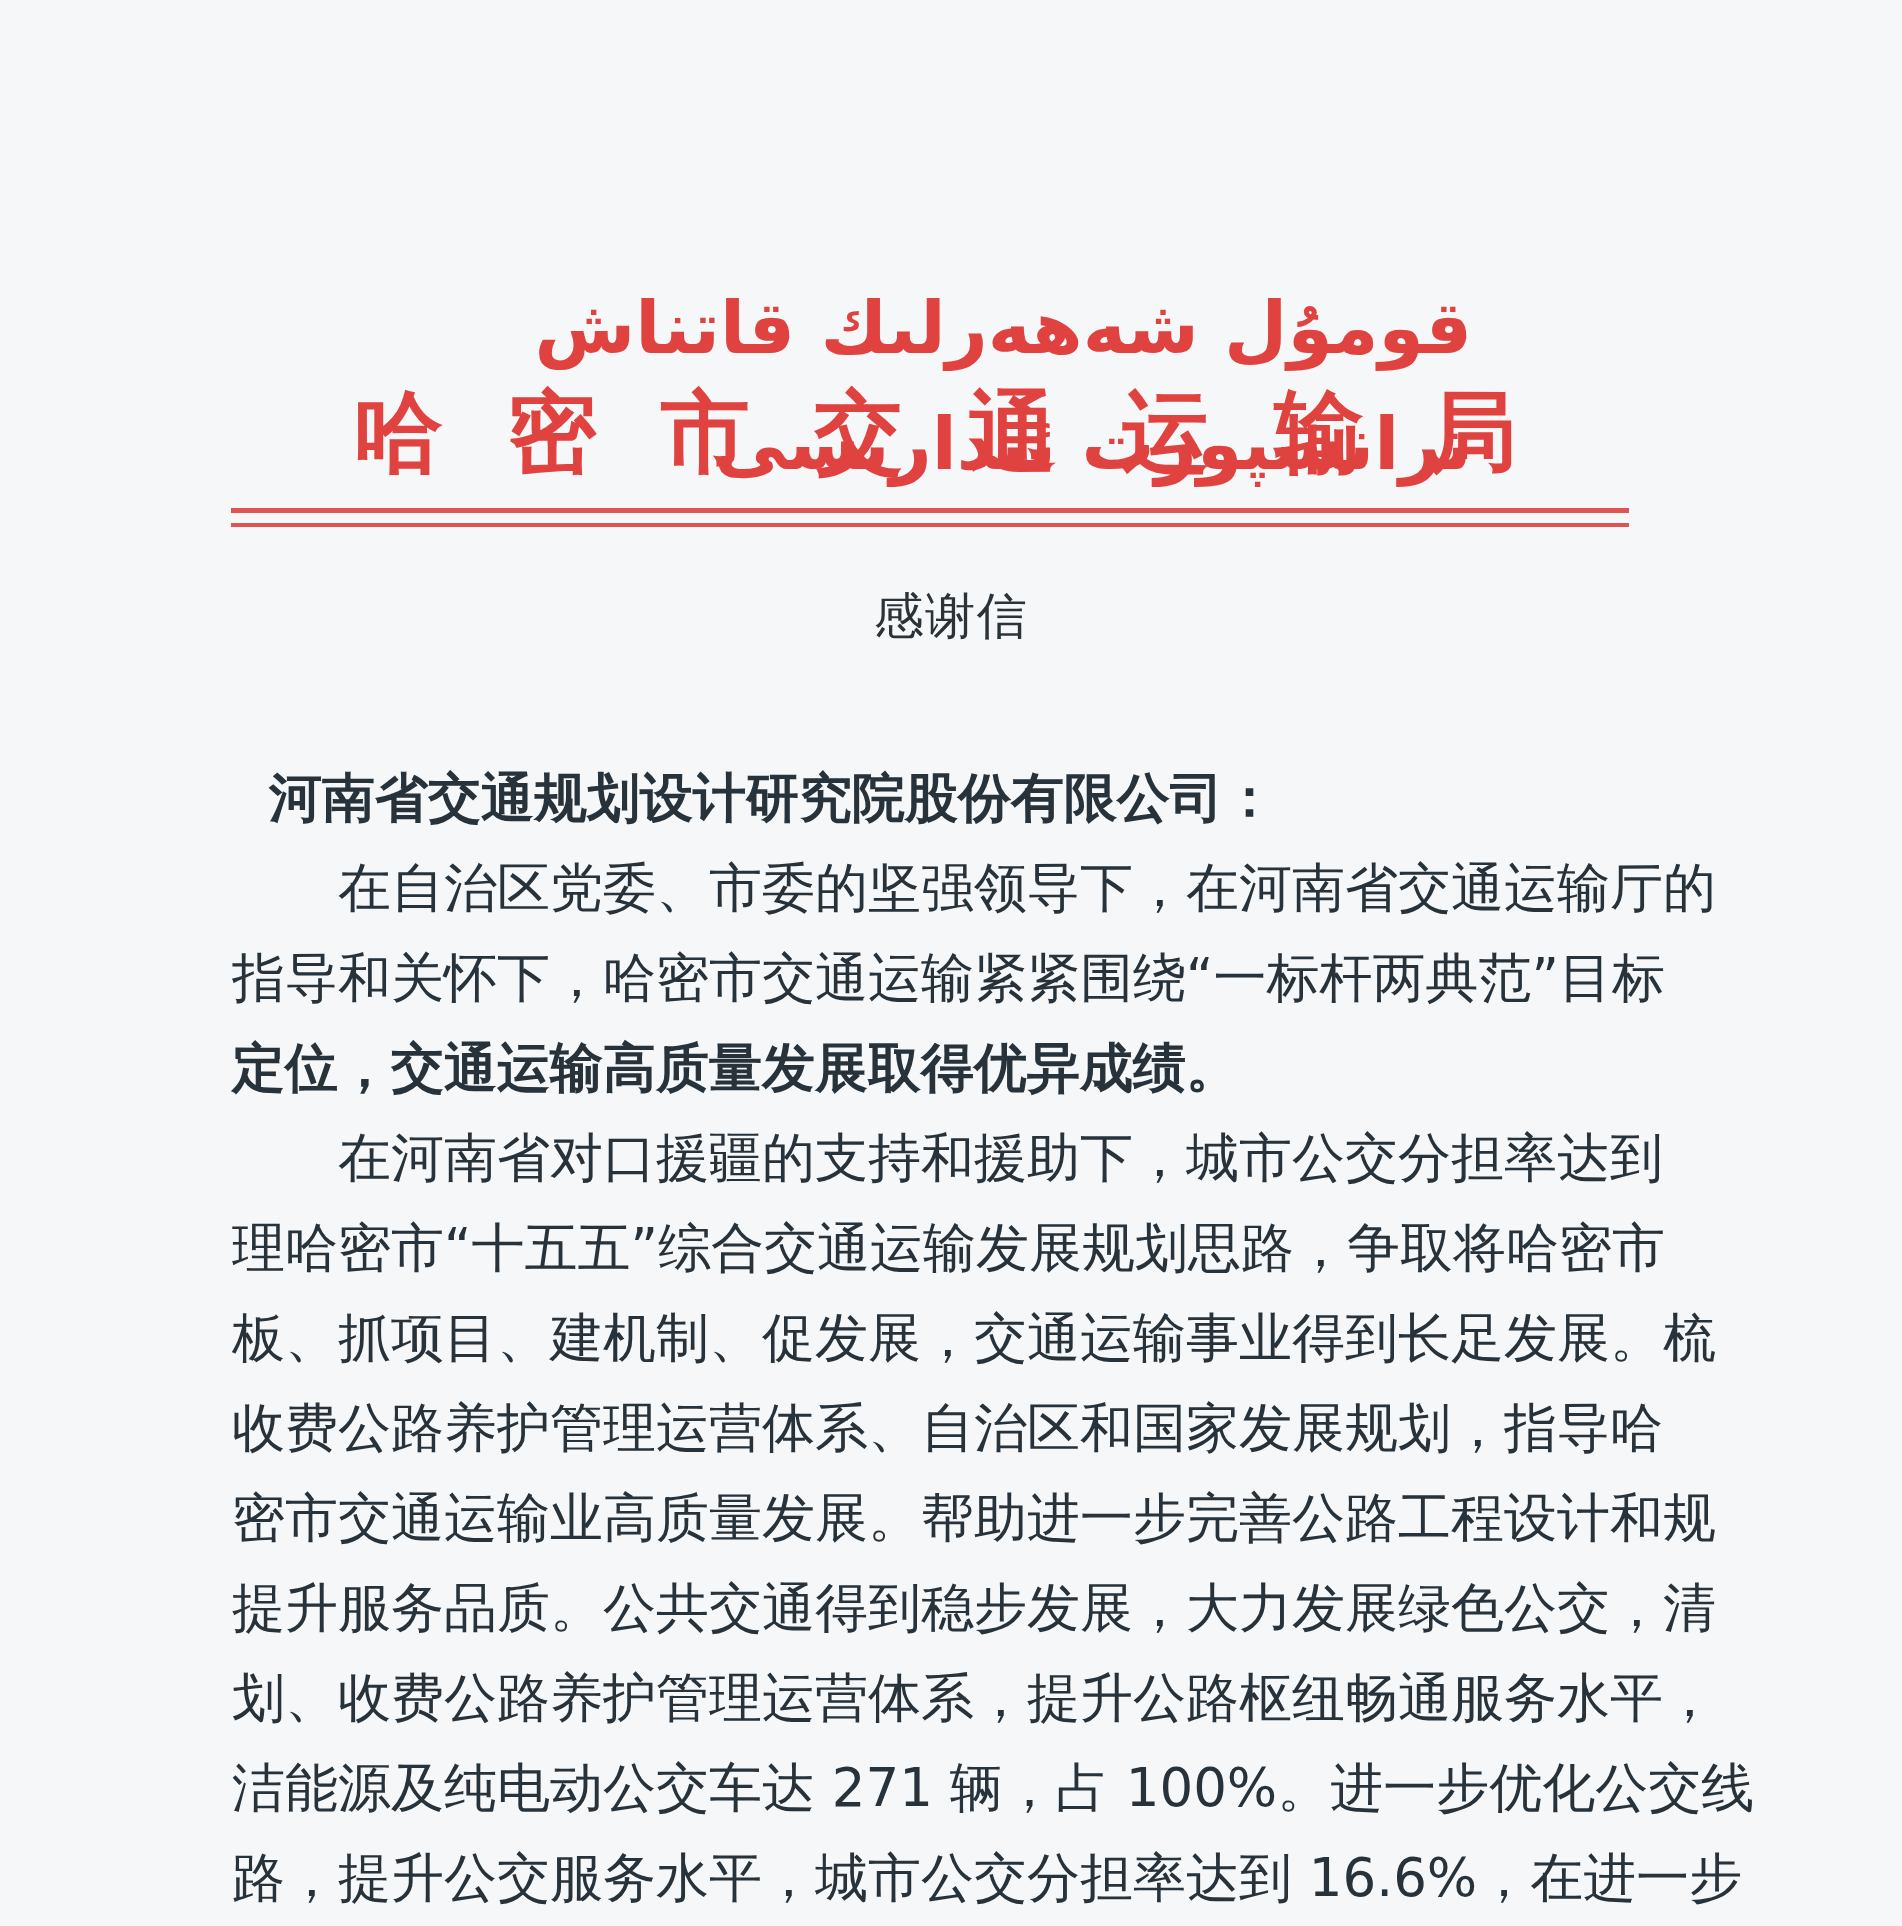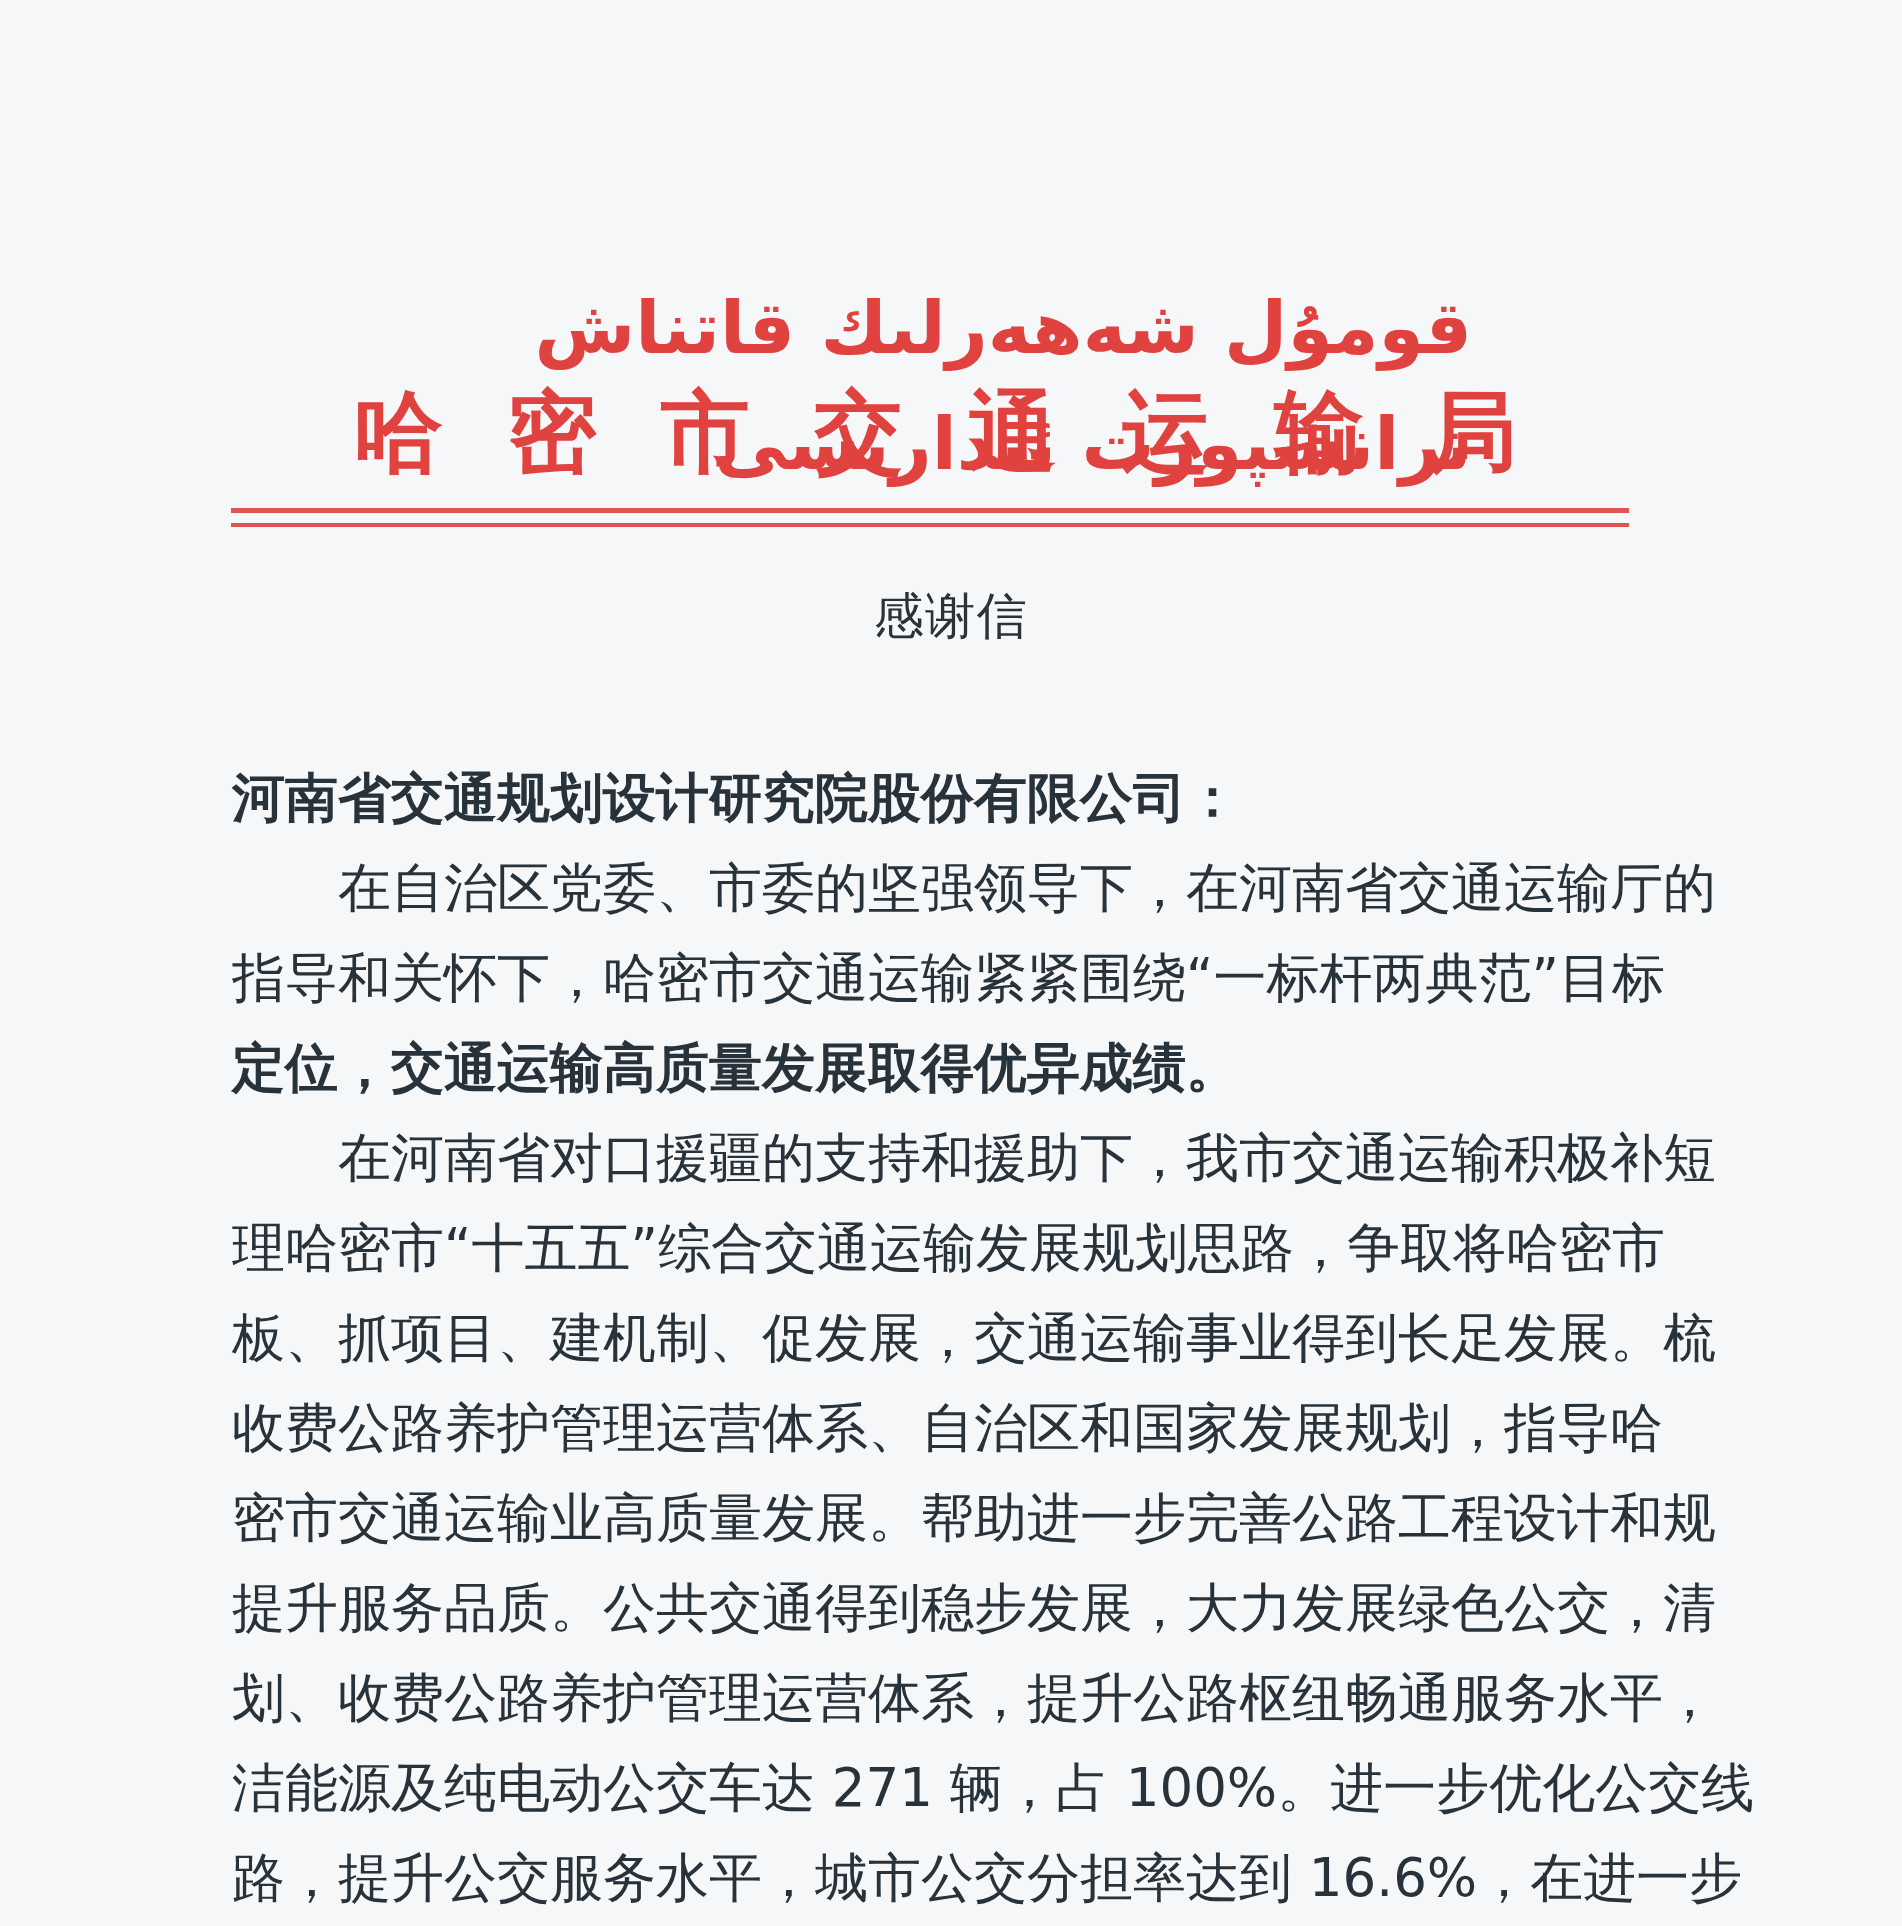--- a/index.html
+++ b/index.html
@@ -33,21 +33,21 @@
     font-size: 50px; line-height: 92px; letter-spacing: 1.5px;
   }
   .body {
     position: absolute; left: 232px; top: 753px; width: 1410px;
     color: #27323a; font-family: "DejaVu Sans", sans-serif;
     font-size: 53px; line-height: 90px;
   }
   .line { white-space: nowrap; height: 90px; text-align: justify; text-align-last: justify; }
   .line.last { text-align-last: left; font-weight: bold; }
   .line.indent { padding-left: 106px; }
-  .salutation { font-weight: bold; text-align-last: left; }
+  .salutation { font-weight: bold; text-align-last: left; margin-left: 37px; }
 </style>
 </head>
 <body>
 
 <div class="page">
 
   <div class="uyghur">قومۇل شەھەرلىك قاتناش ترانسپورت ئىدارىسى</div>
 
   <div class="org-name">
     <span>哈</span>
@@ -68,21 +68,21 @@
   <div class="body">
     <div class="line salutation">河南省交通规划设计研究院股份有限公司：</div>
 
     <div>
       <div class="line indent">在自治区党委、市委的坚强领导下，在河南省交通运输厅的</div>
       <div class="line">指导和关怀下，哈密市交通运输紧紧围绕“一标杆两典范”目标</div>
       <div class="line last">定位，交通运输高质量发展取得优异成绩。</div>
     </div>
 
     <div>
-      <div class="line indent">在河南省对口援疆的支持和援助下，我市交通运输积极补短</div>
+      <div class="line indent">在河南省对口援疆的支持和援助下，城市公交分担率达到</div>
       <div class="line">理哈密市“十五五”综合交通运输发展规划思路，争取将哈密市</div>
       <div class="line">板、抓项目、建机制、促发展，交通运输事业得到长足发展。梳</div>
       <div class="line">收费公路养护管理运营体系、自治区和国家发展规划，指导哈</div>
       <div class="line">密市交通运输业高质量发展。帮助进一步完善公路工程设计和规</div>
       <div class="line">提升服务品质。公共交通得到稳步发展，大力发展绿色公交，清</div>
       <div class="line">划、收费公路养护管理运营体系，提升公路枢纽畅通服务水平，</div>
       <div class="line">洁能源及纯电动公交车达 271 辆，占 100%。进一步优化公交线</div>
       <div class="line">路，提升公交服务水平，城市公交分担率达到 16.6%，在进一步</div>
       <div class="line">系统规划城市公共交通发展上给予大力支持和帮助，为持续推进</div>
 

